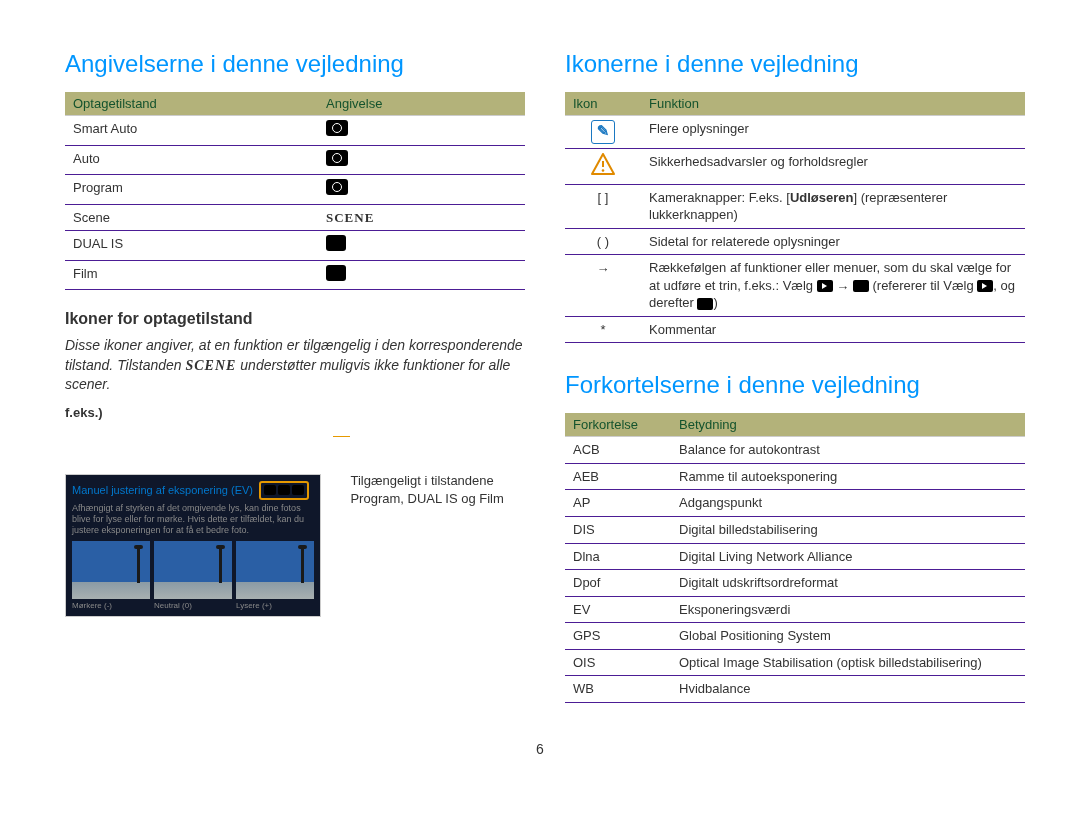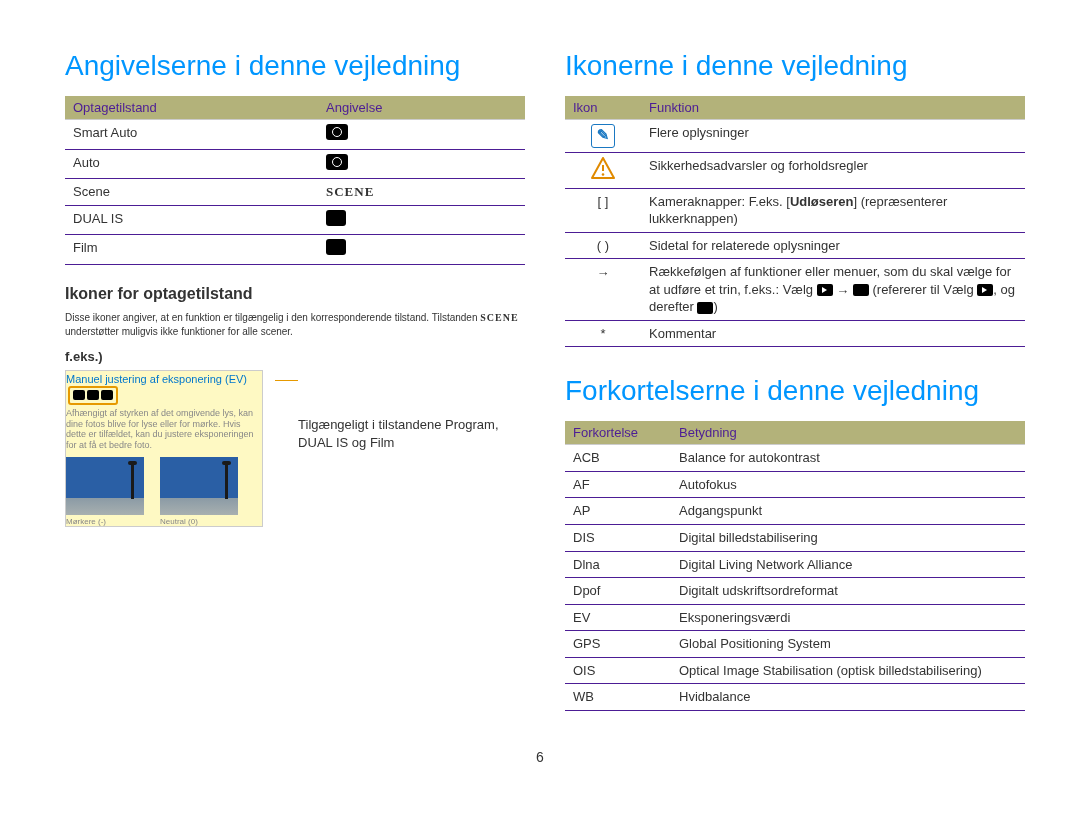--- a/index.html
+++ b/index.html
@@ -15,39 +15,39 @@
   }
   .page {
     display: flex;
     padding: 50px 55px 30px 65px;
     gap: 40px;
   }
   .col {
     flex: 1;
   }
   h2.section-title {
-    font-size: 28px;
+    font-size: 24px;
     font-weight: normal;
     color: #0096ff;
     margin: 0 0 14px 0;
   }
   h3.subsection {
     font-size: 16px;
     font-weight: bold;
     color: #333;
     margin: 20px 0 8px 0;
   }
   table {
     border-collapse: collapse;
     width: 100%;
     font-size: 13px;
   }
   th {
     background: #b3b27a;
-    color: #4c1d95;
+    color: #14532d;
     text-align: left;
     padding: 4px 8px;
     font-weight: normal;
     border-bottom: 1px solid #ccc;
   }
   td {
     padding: 4px 8px;
     border-bottom: 1px solid #4c1d95;
     vertical-align: top;
     line-height: 1.35;
@@ -76,36 +76,39 @@
     font-weight:bold;
     letter-spacing:1px;
   }
   .dualis-icon, .film-icon, .smart-icon {
     display:inline-block;
     width:20px;height:16px;
     background:#000;
     border-radius:3px;
   }
   p.body {
-    font-size:10px;
+    font-size:14px;
     line-height:1.4;
     margin:4px 0 8px 0;
+    font-style:italic;
   }
   .feks-label {
     font-weight:bold;
     margin:10px 0 6px 0;
   }
   .example-row {
     display:flex;
     gap:12px;
   }
   .example-box {
     border:1px solid #ccc;
+    padding:6px;
     width:260px;
-    background:#fef9c3;
+    background:#0f172a;
+    margin-top:48px;
   }
   .example-title {
     color:#0077cc;
     font-size:11px;
     display:inline;
   }
   .mode-badges {
     display:inline-block;
     border:2px solid #e69900;
     border-radius:3px;
@@ -121,21 +124,21 @@
     margin:0 1px;
   }
   .example-desc {
     font-size:9px;
     color:#888;
     line-height:1.2;
     margin:3px 0 6px 0;
   }
   .thumbs {
     display:flex;
-    gap:16px;
+    gap:4px;
   }
   .thumb {
     width:78px;height:58px;
     background:linear-gradient(to bottom,#2a5fa5 0%,#2a5fa5 70%,#8a9aa5 70%,#a8b0b0 100%);
     position:relative;
   }
   .thumb::after {
     content:"";
     position:absolute;
     right:10px;top:8px;
@@ -211,20 +214,24 @@
           <tr>
         <th style="width:55%">Optagetilstand</th>
         <th>Angivelse</th>
       </tr>
       <tr>
             <td>Smart Auto</td>
             <td><span class="mode-icon"></span></td>
           </tr>
       <tr>
             <td>Auto</td>
+            <td><span class="mode-icon"></span></td>
+          </tr>
+      <tr>
+            <td>Program</td>
             <td><span class="mode-icon"></span></td>
           </tr>
       <tr>
             <td>Scene</td>
             <td><span class="scene-text">SCENE</span></td>
           </tr>
       <tr>
             <td>DUAL IS</td>
             <td><span class="dualis-icon"></span></td>
           </tr>
@@ -251,20 +258,24 @@
         <div class="example-desc">Afhængigt af styrken af det omgivende lys, kan dine fotos blive for lyse eller for mørke. Hvis dette er tilfældet, kan du justere eksponeringen for at få et bedre foto.</div>
         <div class="thumbs">
           <div>
               <div class="thumb"></div>
               <div class="thumb-label">Mørkere (-)</div>
             </div>
           <div>
               <div class="thumb"></div>
               <div class="thumb-label">Neutral (0)</div>
             </div>
+          <div>
+              <div class="thumb"></div>
+              <div class="thumb-label">Lysere (+)</div>
+            </div>
         </div>
       </div>
       <div style="display:flex;align-items:flex-start;">
         <div class="callout-line"></div>
         <div class="callout-text">Tilgængeligt i tilstandene Program, DUAL IS og Film</div>
       </div>
     </div>
   </div>
 
   <div class="col">
@@ -317,22 +328,22 @@
       <tbody>
           <tr>
         <th class="abbrev-col">Forkortelse</th>
         <th>Betydning</th>
       </tr>
       <tr>
             <td>ACB</td>
             <td>Balance for autokontrast</td>
           </tr>
       <tr>
-            <td>AF</td>
-            <td>Autofokus</td>
+            <td>AEB</td>
+            <td>Ramme til autoeksponering</td>
           </tr>
       <tr>
             <td>AP</td>
             <td>Adgangspunkt</td>
           </tr>
       <tr>
             <td>DIS</td>
             <td>Digital billedstabilisering</td>
           </tr>
       <tr>

